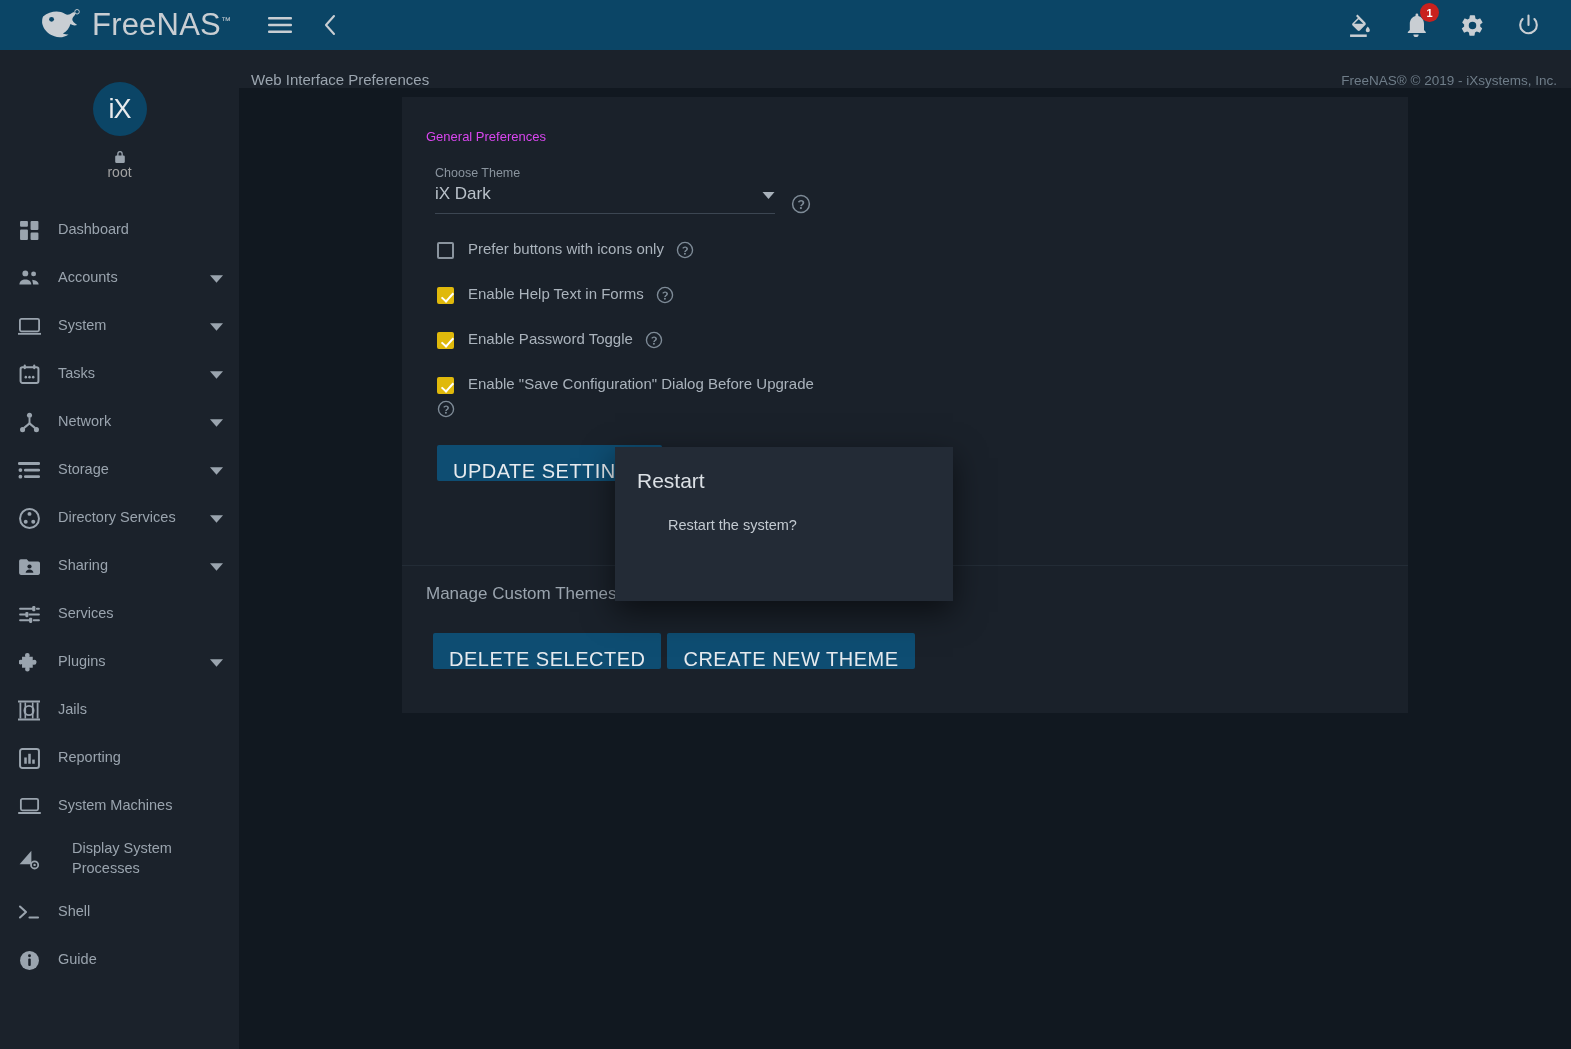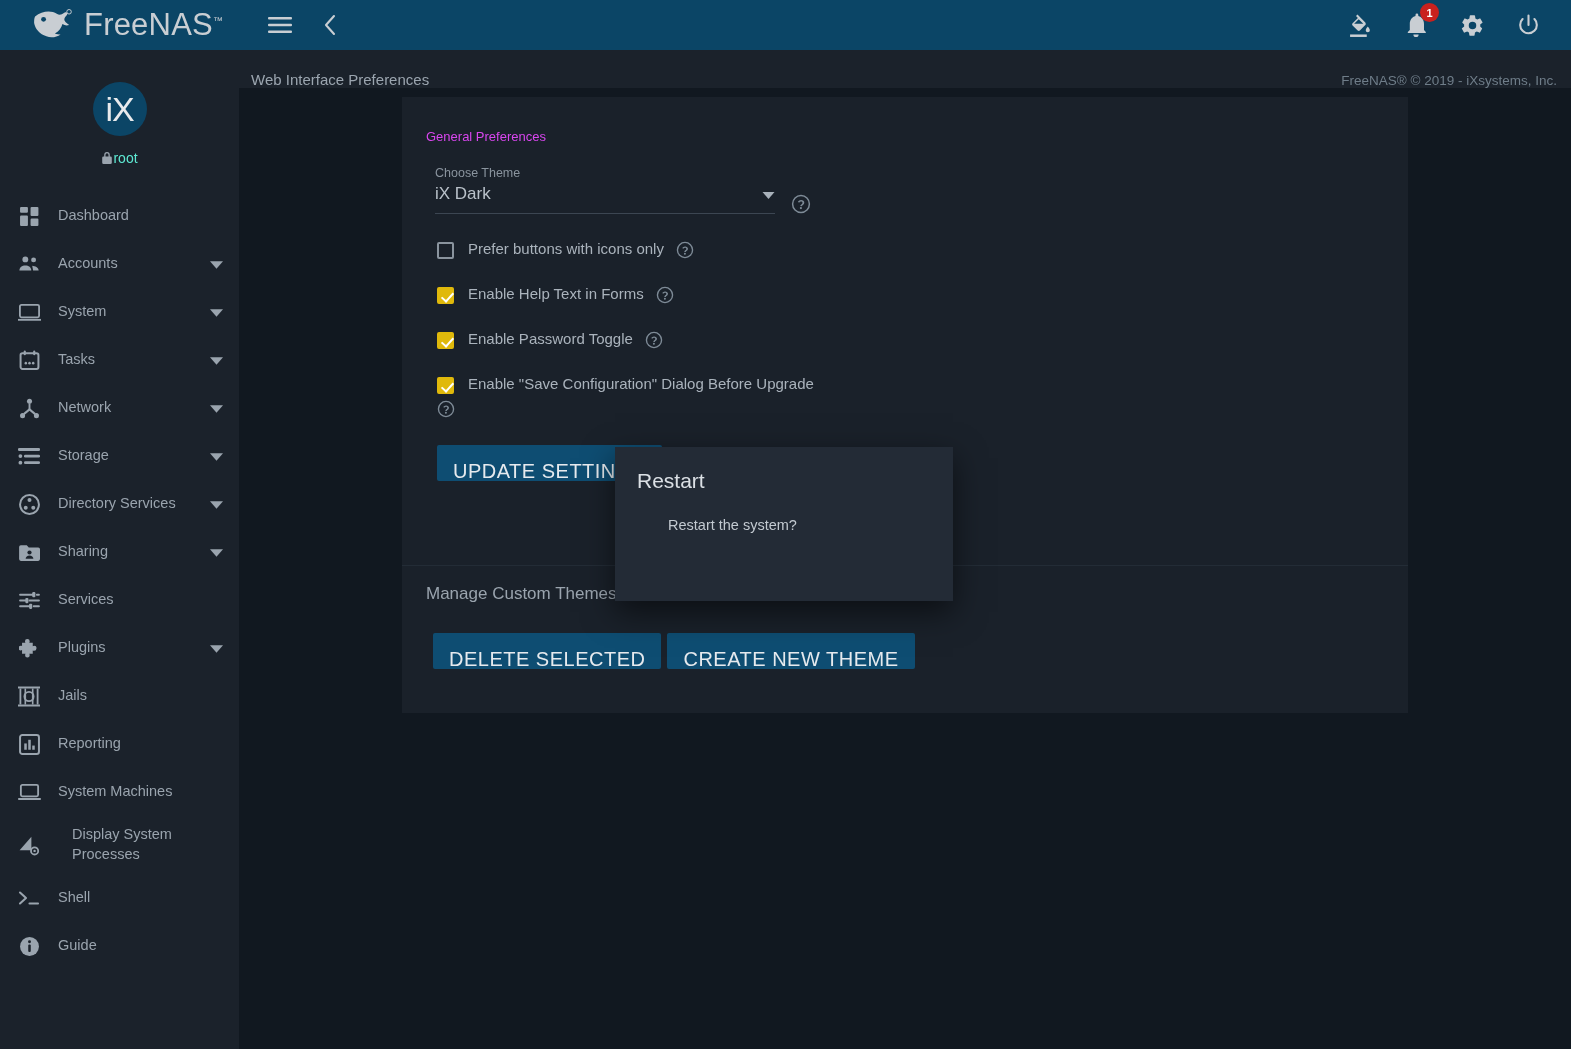--- a/index.html
+++ b/index.html
@@ -11,21 +11,21 @@
   }
   .app { position: relative; width: 1571px; height: 1049px; }
 
   
   .topbar {
     position: absolute; left: 0; top: 0; width: 1571px; height: 50px;
     background: #0b4566; display: flex; align-items: center;
   }
   .logo-zone {
     width: 239px; height: 50px; display: flex; align-items: center;
-    padding-left: 32px; gap: 10px;
+    padding-left: 40px; gap: 10px;
   }
   .logo-mark { width: 42px; height: 34px; flex: none; }
   .logo-text {
     font-size: 31px; color: #c9ced3; letter-spacing: .2px;
     font-weight: 400; position: relative;
   }
   .logo-tm { font-size: 10px; vertical-align: super; color: #c9ced3; }
   .topbar-left-actions { display: flex; align-items: center; gap: 16px; padding-left: 24px; }
   .icon-btn {
     width: 34px; height: 34px; display: flex; align-items: center;
@@ -55,24 +55,24 @@
   
   .sidebar {
     position: absolute; left: 0; top: 50px; width: 239px; height: 999px;
     background: #1b222b; overflow: hidden;
   }
   .profile { padding: 32px 0 8px; display: flex; flex-direction: column; align-items: center; }
   .ix-badge {
     width: 54px; height: 54px; border-radius: 50%; background: #0b4566;
     display: flex; align-items: center; justify-content: center;
   }
-  .ix-badge span { font-size: 34px; color: #e8eaec; font-weight: 400; letter-spacing: -1px; }
+  .ix-badge span { font-size: 27px; color: #e8eaec; font-weight: 400; letter-spacing: -1px; }
   .profile-user {
-    margin-top: 14px; font-size: 14px; color: #5eead4;
-    display: flex; align-items: center; gap: 0;
+    margin-top: 14px; font-size: 14px; color: #a3a3a3;
+    display: flex; align-items: center; gap: 0; flex-direction: column;
   }
   .nav { margin-top: 18px; }
   .nav-item {
     display: flex; align-items: center; height: 48px;
     padding: 0 16px 0 12px; cursor: pointer; color: #9aa4ae;
   }
   .nav-ico {
     width: 34px; flex: none; display: flex; align-items: center;
     justify-content: center; color: #9aa4ae;
   }

